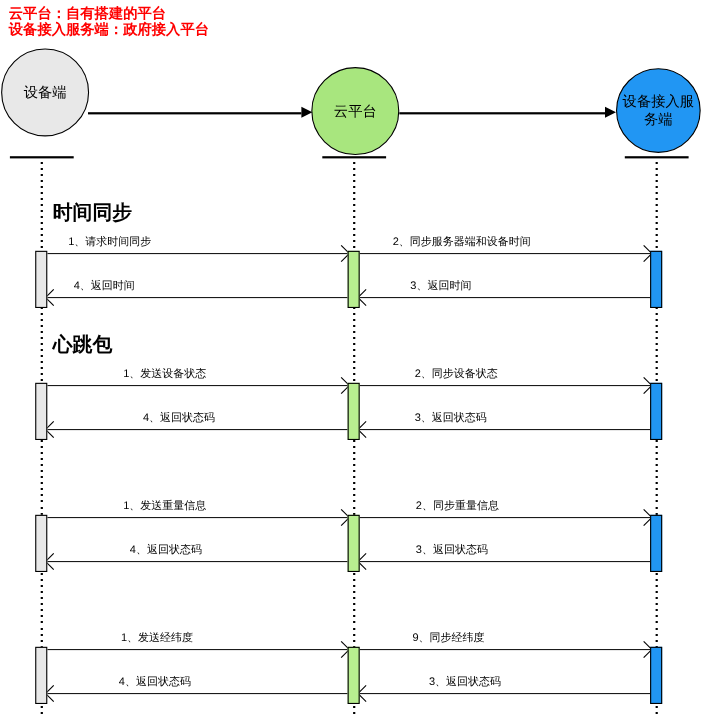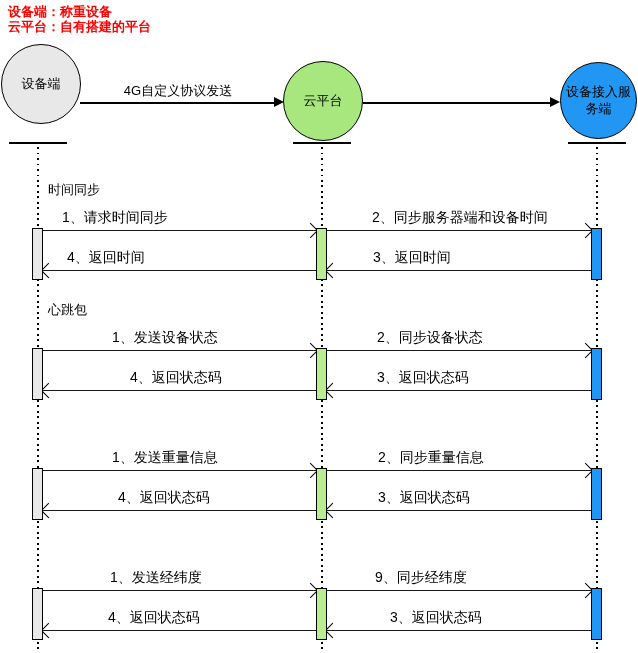--- a/index.html
+++ b/index.html
@@ -22,81 +22,80 @@
   .actor-circle.cloud{left:283px;top:61px;width:78px;height:78px;background:var(--c-cloud,#a8e67e);}
   .actor-circle.server{left:560px;top:62px;width:75px;height:75px;background:var(--c-server,#2196f3);}
   .actor-circle.server span{display:block;width:80px;text-align:center;}
   
   .top-label{position:absolute;top:82px;text-align:center;font-size:13px;white-space:nowrap;}
   .ta-line{position:absolute;top:102px;height:1.5px;background:#000;}
   .ta-head{position:absolute;top:97px;width:0;height:0;
     border-left:10px solid #000;border-top:5.5px solid transparent;border-bottom:5.5px solid transparent;}
   
   .section{position:absolute;left:0;width:638px;height:120px;}
-  .sec-title{position:absolute;left:48px;top:3px;font-size:13px;font-weight:normal;white-space:nowrap;}
+  .sec-title{position:absolute;left:48px;top:3px;font-size:18px;font-weight:bold;white-space:nowrap;}
   .msg{position:absolute;height:1px;}
   .msg.lane1{left:43px;width:273px;}
   .msg.lane2{left:327px;width:264px;}
   .msg.fwd{top:52px;}
   .msg.back{top:92px;}
   .msg-line{position:absolute;left:0;right:0;top:0;height:1px;background:#1a1a1a;}
-  .msg-label{position:absolute;bottom:4px;font-size:14px;white-space:nowrap;}
+  .msg-label{position:absolute;bottom:4px;font-size:10px;white-space:nowrap;}
   .chev{position:absolute;width:10px;height:10px;border-top:1.5px solid #000;border-right:1.5px solid #000;top:-5px;}
   .chev.right{right:0;transform:rotate(45deg);}
   .chev.left{left:0;transform:rotate(-135deg);}
   
   .bar{position:absolute;top:50px;height:50px;width:9px;border:1px solid #000;}
   .bar.dev{left:32px;background:var(--c-device,#e8e8e8);}
   .bar.cloud{left:316px;background:var(--c-cloudBar,#b8ee90);}
   .bar.srv{left:591px;background:var(--c-server,#2196f3);}
 </style>
 </head>
 <body>
 
 <div class="canvas">
 
   <div class="legend">
-    <div>设备端：称重设备</div>
     <div>云平台：自有搭建的平台</div>
+    <div>设备接入服务端：政府接入平台</div>
   </div>
 
   <div class="lifeline" style="left:37px"></div>
   <div class="lifeline" style="left:321px"></div>
   <div class="lifeline" style="left:596px"></div>
 
   <div class="actor-base" style="left:9px"></div>
   <div class="actor-base" style="left:293px"></div>
   <div class="actor-base" style="left:568px"></div>
 
   <div class="actor-circle device">
     <span>设备端</span>
   </div>
   <div class="actor-circle cloud">
     <span>云平台</span>
   </div>
   <div class="actor-circle server">
     <span>设备接入服务端</span>
   </div>
 
-  <div class="top-label" style="left:80px;width:196px">4G自定义协议发送</div>
   <div class="ta-line" style="left:80px;width:194px"></div>
   <div class="ta-head" style="left:274px"></div>
 
   <div class="ta-line" style="left:363px;width:187px"></div>
   <div class="ta-head" style="left:550px"></div>
 
   <div class="section" style="top:178px">
     <div class="sec-title">时间同步</div>
     <div class="msg lane1 fwd">
       <span class="msg-label" style="left:19px">1、请求时间同步</span>
       <div class="msg-line"></div>
       <div class="chev right"></div>
     </div>
     <div class="msg lane2 fwd">
-      <span class="msg-label" style="left:45px">2、同步服务器端和设备时间</span>
+      <span class="msg-label" style="left:30px">2、同步服务器端和设备时间</span>
       <div class="msg-line"></div>
       <div class="chev right"></div>
     </div>
     <div class="msg lane2 back">
       <span class="msg-label" style="left:46px">3、返回时间</span>
       <div class="msg-line"></div>
       <div class="chev left"></div>
     </div>
     <div class="msg lane1 back">
       <span class="msg-label" style="left:24px">4、返回时间</span>

